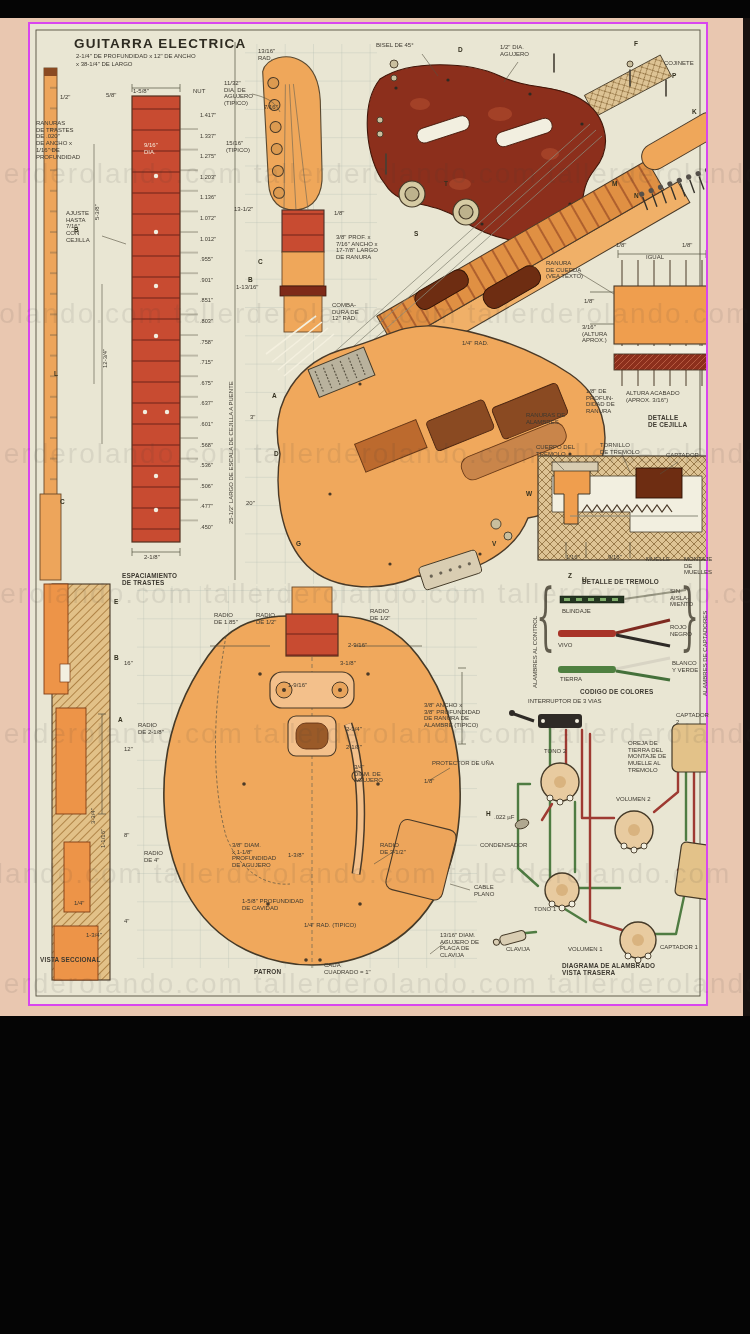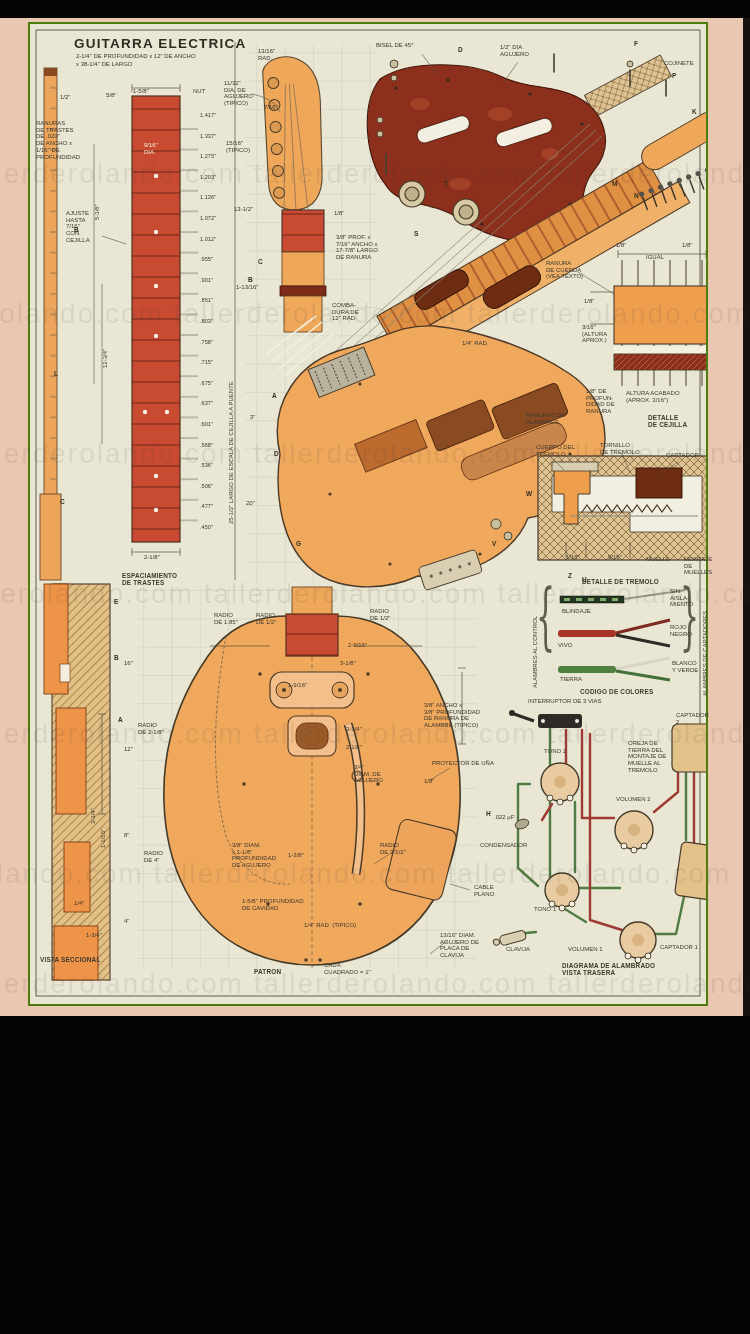--- a/index.html
+++ b/index.html
@@ -2,21 +2,21 @@
 <html><head>
 <meta charset="utf-8">
 <style>
   html,body{margin:0;padding:0;background:#000;}
   .stage{position:relative;width:750px;height:1334px;background:#000;overflow:hidden;
          font-family:"Liberation Sans",sans-serif;}
   .bar{position:absolute;left:0;width:750px;background:#050505;}
   .photo{position:absolute;left:0;top:18px;width:750px;height:998px;background:#e9c7b0;}
   .edge-right{position:absolute;right:0;top:0;width:7px;height:100%;background:#171210;}
   .paper{position:absolute;left:28px;top:4px;width:680px;height:984px;background:#e9e6d3;
-         border:2px solid #4d7c0f;box-sizing:border-box;}
+         border:2px solid #d946ef;box-sizing:border-box;}
   .art{position:absolute;left:0;top:0;width:676px;height:980px;}
   .lbl{position:absolute;font-size:6px;line-height:1.12;color:#3d3930;white-space:pre-line;}
   .cap{font-weight:700;font-size:6.4px;letter-spacing:.2px;}
   .ttl{position:absolute;font-weight:700;font-size:13.5px;letter-spacing:1.2px;color:#2e2b21;}
   .sub{position:absolute;font-size:6px;line-height:1.25;color:#3d3930;white-space:pre-line;}
   .fret-val{position:absolute;font-size:5.6px;color:#3d3930;}
   .vert{transform-origin:0 0;transform:rotate(-90deg);white-space:nowrap;}
   .mark{position:absolute;font-weight:700;font-size:6.5px;color:#33301f;}
   .brace{position:absolute;font-family:"DejaVu Serif",serif;font-size:30px;font-weight:400;
          color:#4a4436;transform:scaleY(2.45);opacity:.85;}

